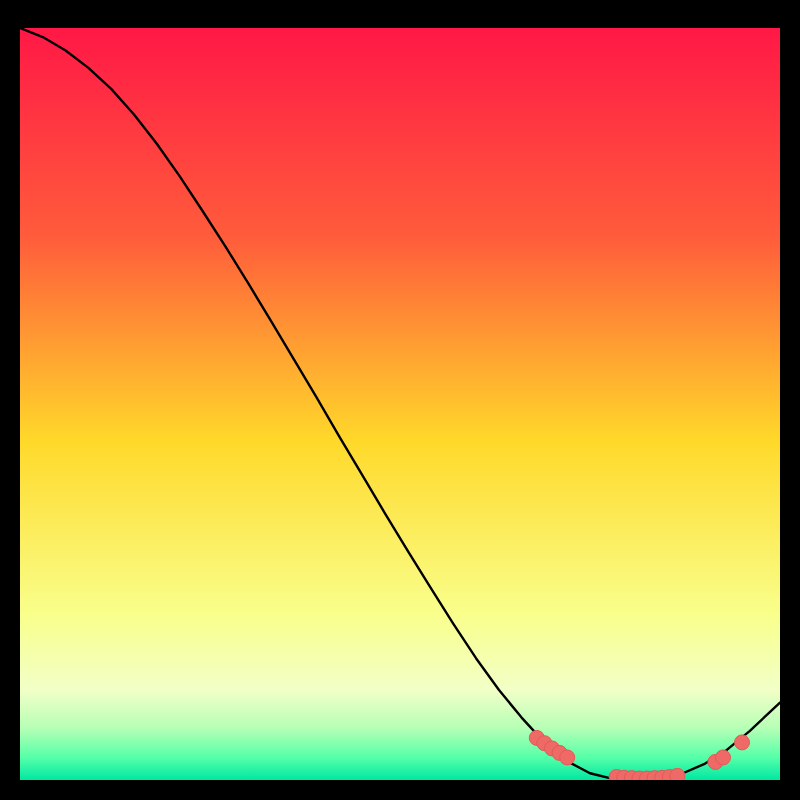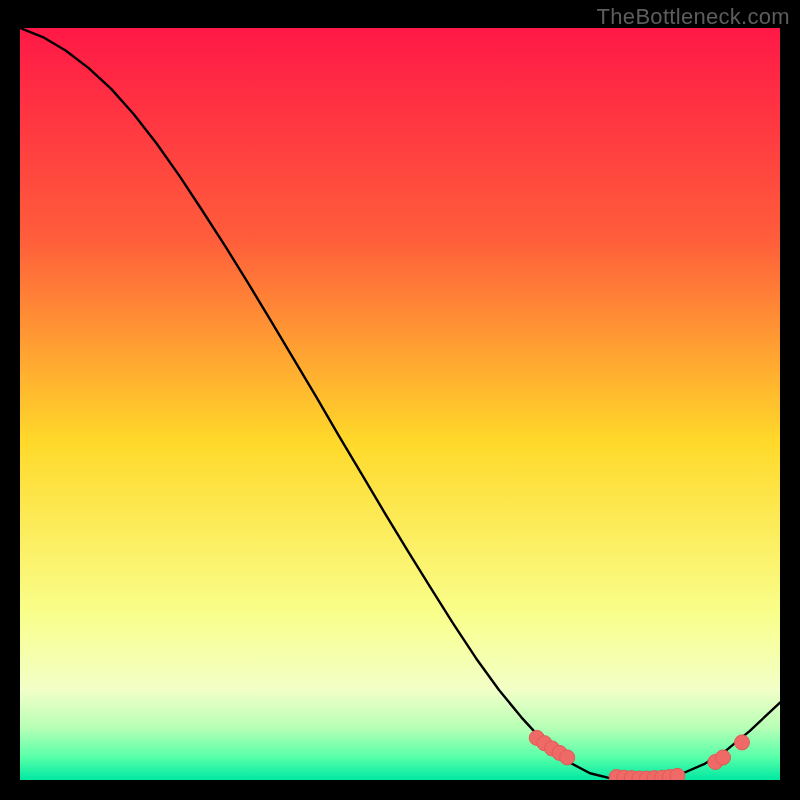--- a/index.html
+++ b/index.html
@@ -38,21 +38,20 @@
   svg.plot {
     display: block;
     width: 760px;
     height: 752px;
   }
 </style>
 </head>
 <body>
 
 <div class="frame">
-  <div class="watermark">TheBottleneck.com</div>
 
   <div class="plot-wrap">
     <svg class="plot" viewBox="0 0 760 752" preserveAspectRatio="none">
       <defs>
         <linearGradient id="bg-grad" x1="0" y1="0" x2="0" y2="1">
           <stop id="g0" offset="0%" stop-color="#ff1846"></stop>
           <stop id="g1" offset="28%" stop-color="#ff5d3b"></stop>
           <stop id="g2" offset="55%" stop-color="#ffd92a"></stop>
           <stop id="g3" offset="78%" stop-color="#f9ff8c"></stop>
           <stop id="g4" offset="88%" stop-color="#f2ffc7"></stop>

